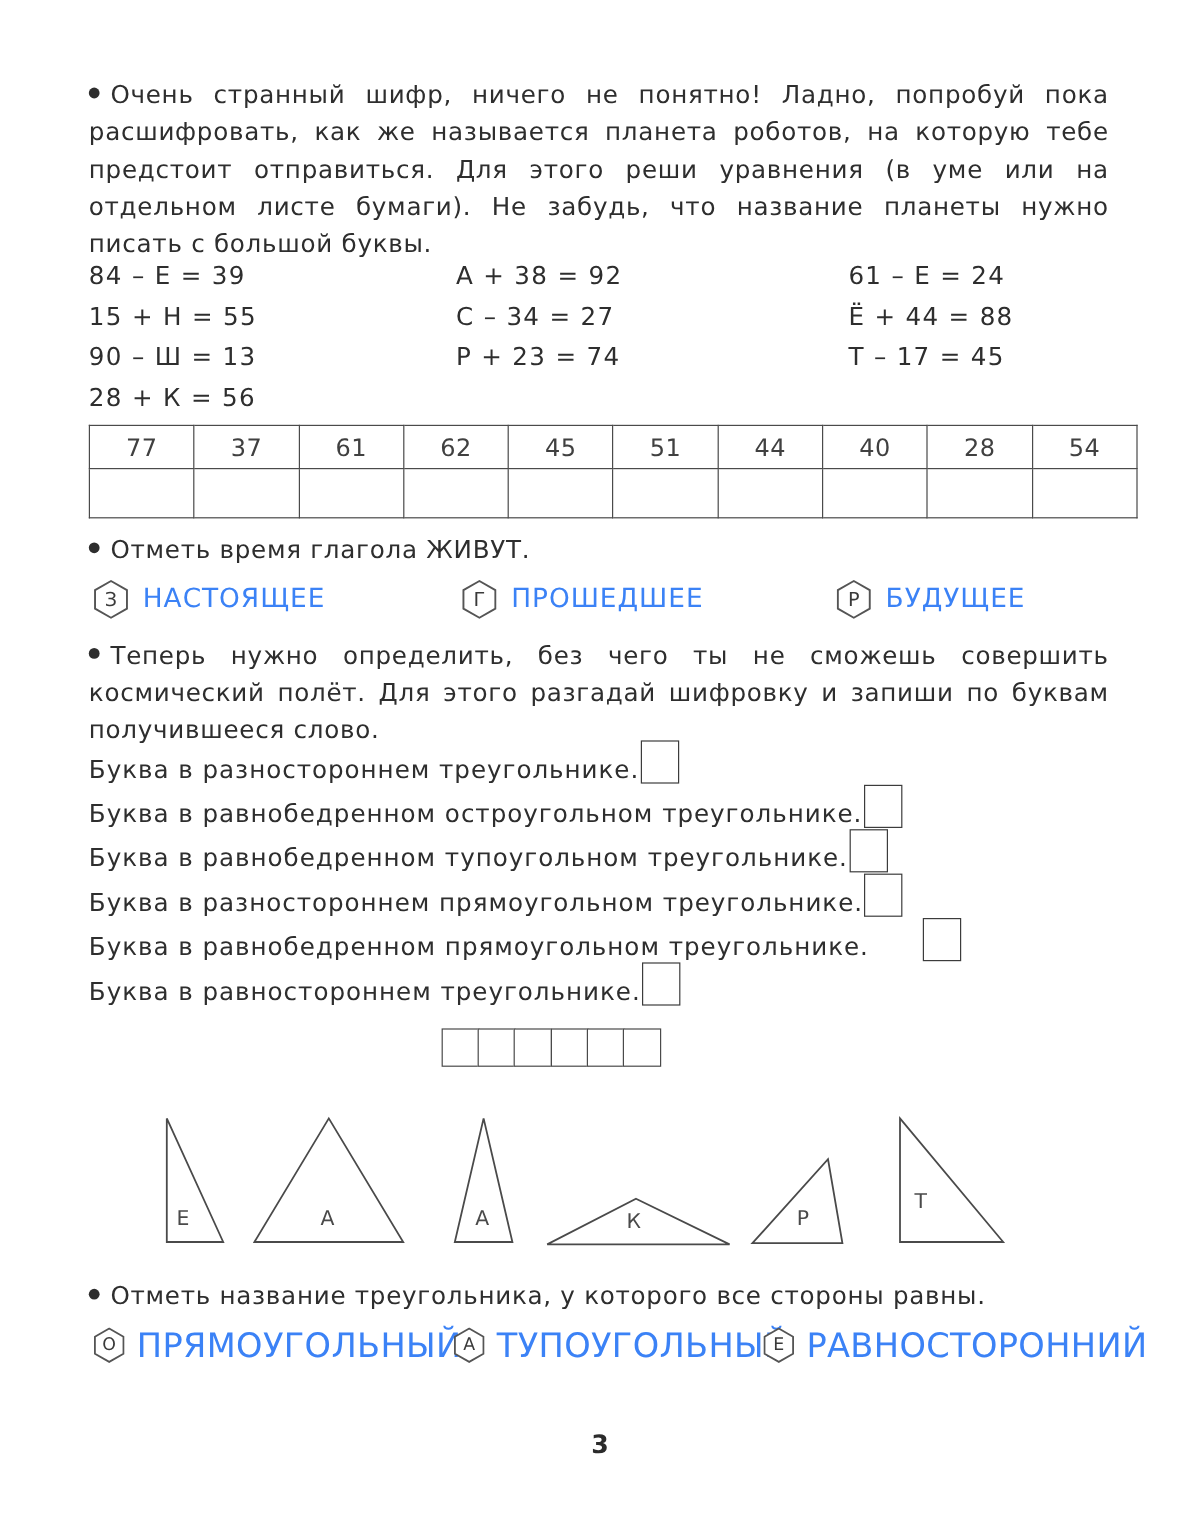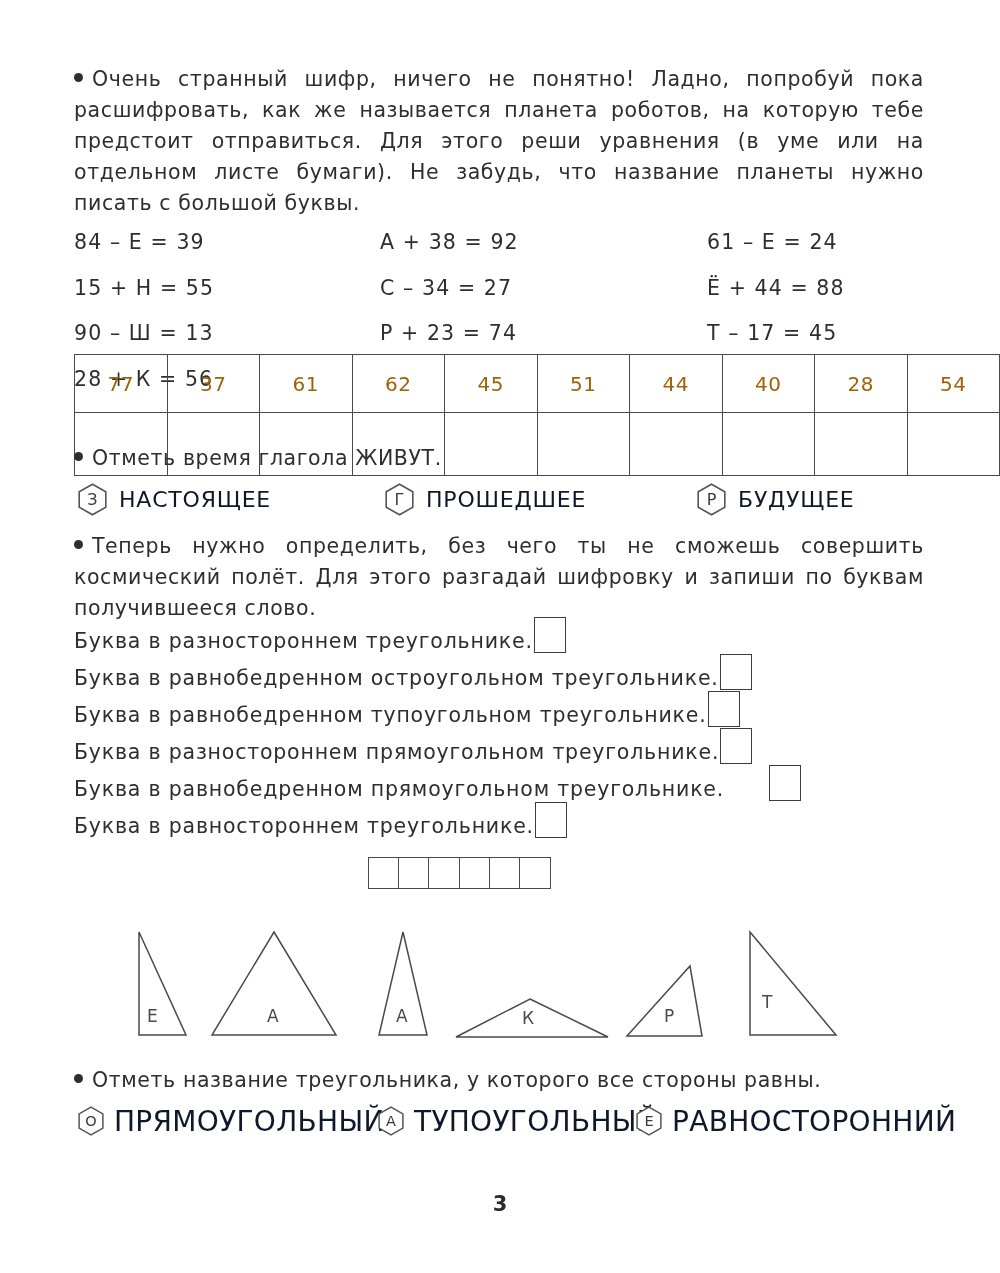--- a/index.html
+++ b/index.html
@@ -55,40 +55,39 @@
   }
   .eq-col.c1 { left: 0px; }
   .eq-col.c2 { left: 306px; }
   .eq-col.c3 { left: 633px; }
   .eq {
     font-size: 20.5px;
     line-height: 33.5px;
     letter-spacing: 1.1px;
     color: #2e2e2e;
     white-space: nowrap;
-    margin-top: 12px;
   }
 
   
   .numtable {
     position: absolute;
     left: 74px;
     top: 354px;
     border-collapse: collapse;
   }
   .numtable td {
     width: 84.3px;
     height: 33px;
     border: 1.4px solid #4a4a4a;
     text-align: center;
     vertical-align: middle;
     font-size: 20px;
     letter-spacing: 0.5px;
-    color: #a16207;
-    padding: 12px;
+    color: #404040;
+    padding: 1px;
   }
   .numtable tr.blank td { height: 38px; }
 
   
   .opt-row {
     position: absolute;
     display: flex;
     align-items: center;
   }
   .opt {
@@ -112,21 +111,21 @@
     align-items: center;
     justify-content: center;
     font-size: 16px;
     color: #3a3a3a;
   }
   .hex.small { width: 26px; height: 30px; margin-right: 10px;}
   .hex.small .glyph { width: 26px; height: 30px; font-size: 14.5px; }
   .opt-label {
     font-size: 22px;
     letter-spacing: 0.8px;
-    color: #0f172a;
+    color: #3b82f6;
     white-space: nowrap;
     text-align: right;
   }
   .opt-label.big { font-size: 28px; letter-spacing: 0.3px; }
 
   
   .clue {
     position: absolute;
     left: 74px;
     font-size: 20.5px;

